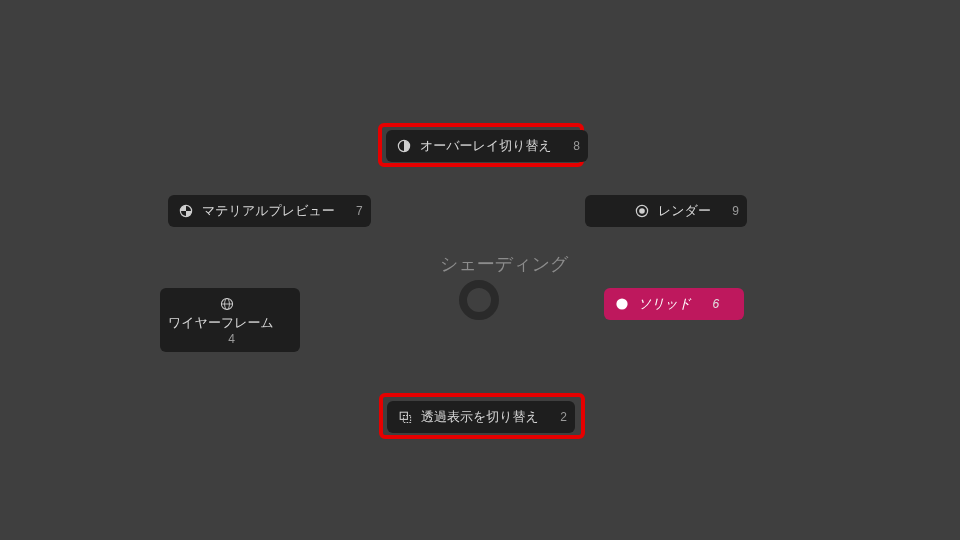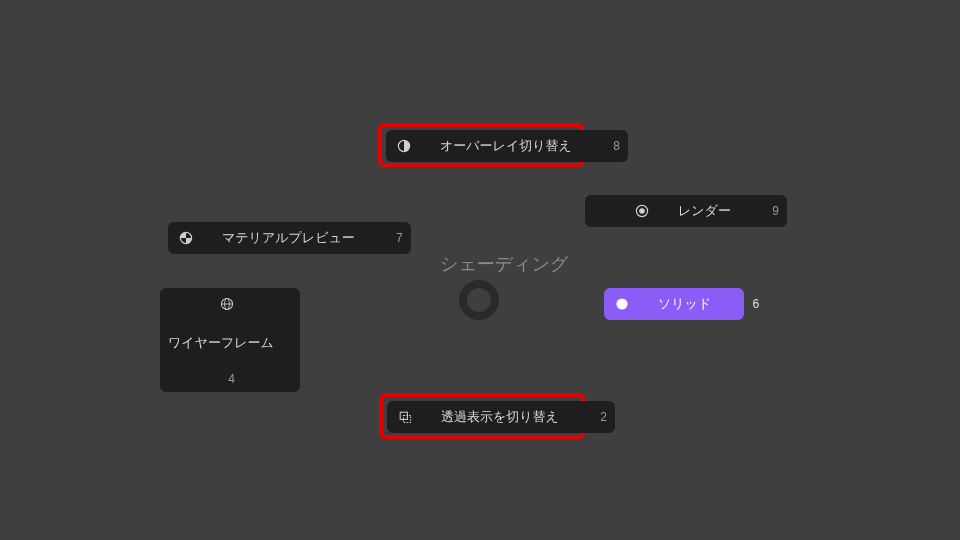--- a/index.html
+++ b/index.html
@@ -14,25 +14,25 @@
   .pie-item {
     position: absolute;
     display: flex;
     align-items: center;
     background: #1e1e1e;
     border-radius: 6px;
     color: #d8d8d8;
     padding: 6px 8px;
     font-size: 13px;
     white-space: nowrap;
-    gap: 20px;
   }
   .pie-item.selected {
-    background: #8b5cf6;
+    background: #be185d;
     color: #ffffff;
+    font-style: italic;
   }
   .pie-item .icon {
     width: 20px;
     height: 20px;
     display: flex;
     align-items: center;
     justify-content: center;
     margin-right: 6px;
     flex-shrink: 0;
   }
@@ -78,21 +78,21 @@
   <span class="icon">
     <svg viewBox="0 0 20 20" width="16" height="16">
         <circle cx="10" cy="10" r="7" fill="none" stroke="#cfcfcf" stroke-width="1.5"></circle>
         <path d="M10 3 A7 7 0 0 1 10 17 Z" fill="#cfcfcf"></path>
       </svg>
   </span>
   <span class="label">オーバーレイ切り替え</span>
   <span class="key">8</span>
 </div>
 
-<div class="pie-item" style="left:168px; top:195px;margin-top:27px;">
+<div class="pie-item" style="left:168px; top:195px;">
   <span class="icon">
     <svg viewBox="0 0 20 20" width="16" height="16">
         <circle cx="10" cy="10" r="7" fill="none" stroke="#cfcfcf" stroke-width="1.5"></circle>
         <path d="M10 3 A7 7 0 0 0 3 10 L10 10 Z" fill="#cfcfcf"></path>
         <path d="M10 17 A7 7 0 0 0 17 10 L10 10 Z" fill="#cfcfcf"></path>
       </svg>
   </span>
   <span class="label">マテリアルプレビュー</span>
   <span class="key">7</span>
 </div>

